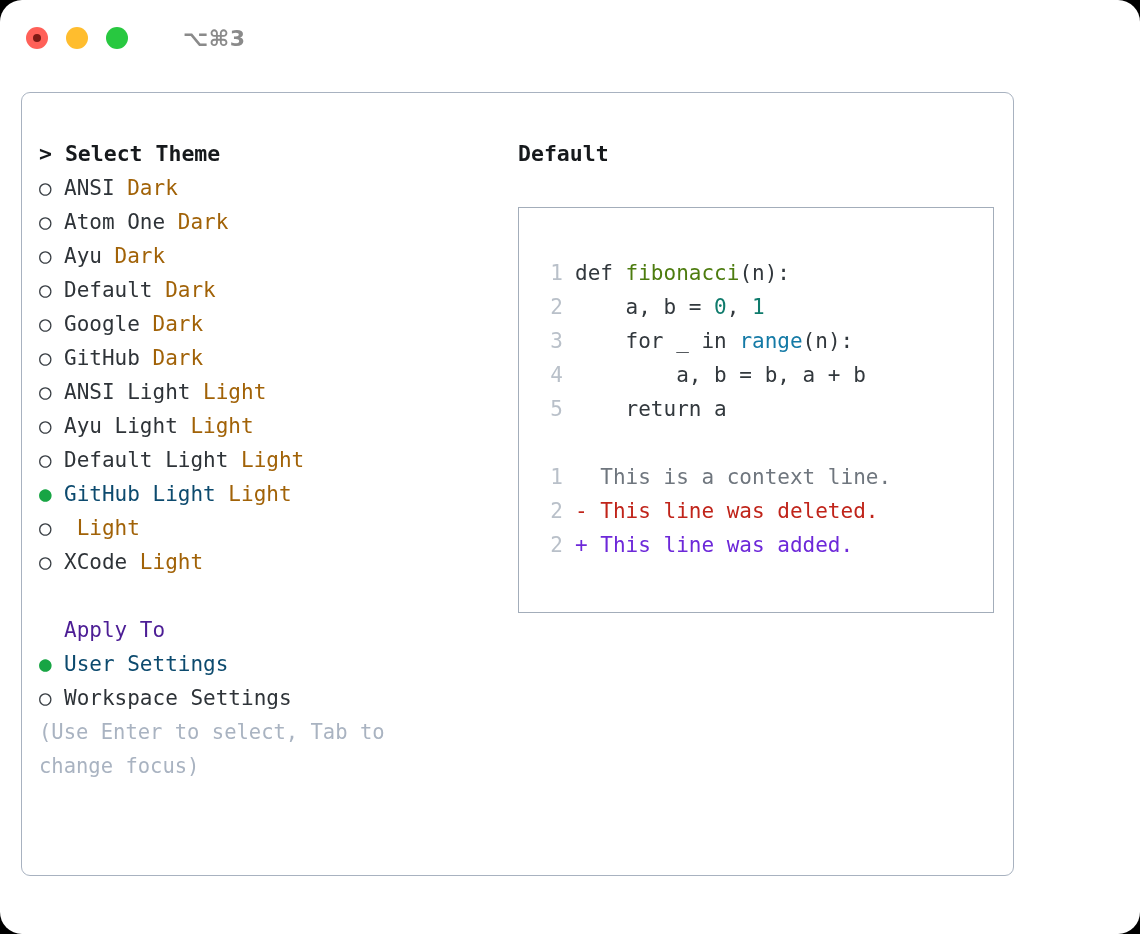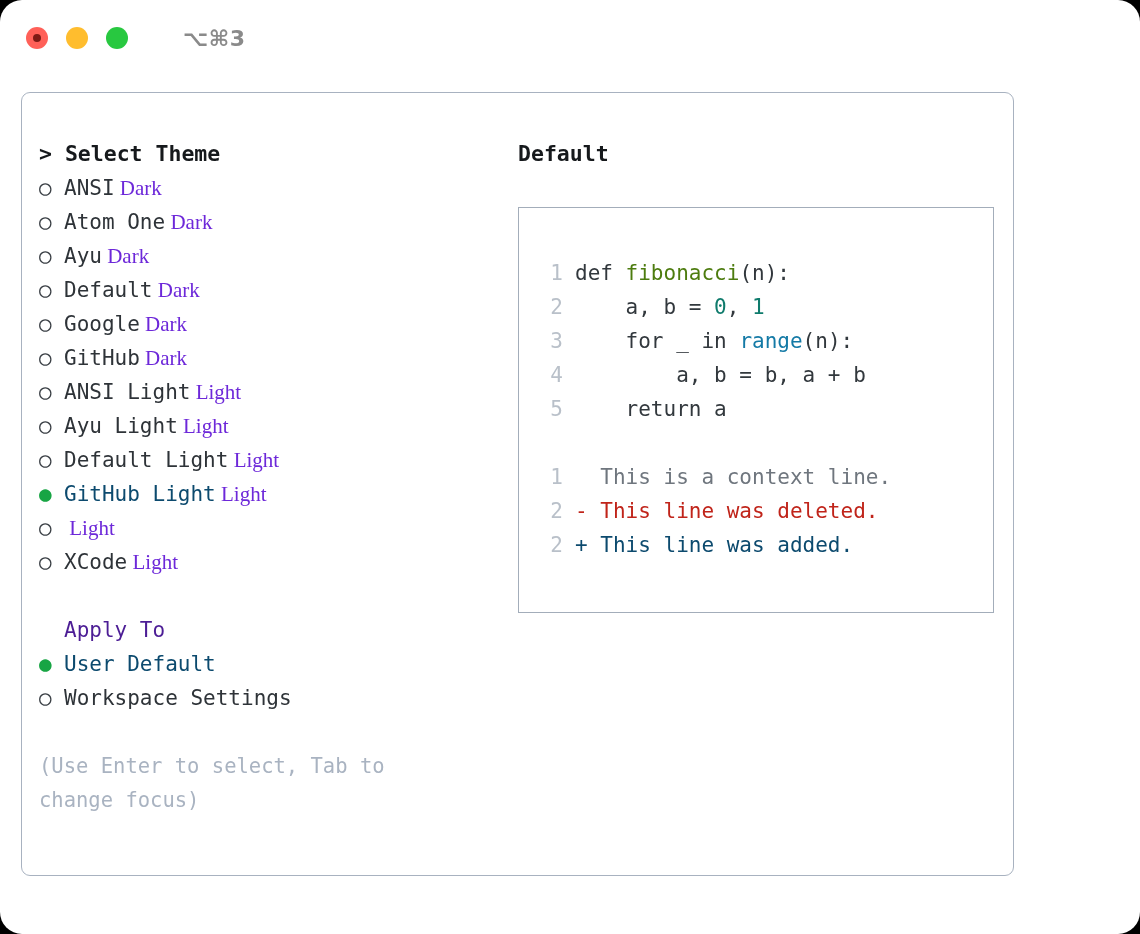--- a/index.html
+++ b/index.html
@@ -100,33 +100,32 @@
   .bullet {
     display: inline-block;
     width: 25px;
     flex: none;
     font-size: 21px;
     color: #3b4046;
   }
   .opt-row.selected .bullet { color: #18a544; }
   .opt-name { color: #2e3338; }
   .opt-row.selected .opt-name { color: #0c4a6e; }
-  .opt-variant { color: #6d28d9; font-family: Liberation Serif, serif; }
+  .opt-variant { color: #a16207; }
 
   .section-gap { height: 34px; }
 
   .apply-title {
     padding-left: 25px;
     line-height: 34px;
     color: #4c1d95;
     white-space: pre;
   }
 
   .hint {
-    margin-top: 34px;
     color: #a9b3c1;
     font-size: 20.5px;
     line-height: 34px;
     width: 410px;
   }
 
   
   .right-pane {
     margin-left: 17px;
     flex: 1;
@@ -163,21 +162,21 @@
   .code-txt { color: #32383d; text-align: right; }
 
   .tok-fn   { color: #4d7c0f; }
   .tok-num  { color: #0f7b6c; }
   .tok-call { color: #147aa6; }
 
   .blank-line { height: 34px; }
 
   .diff-ctx { color: #6f767e; }
   .diff-del { color: #c0241a; }
-  .diff-add { color: #0c4a6e; }
+  .diff-add { color: #6d28d9; }
 </style>
 </head>
 <body>
 
 <div class="window">
 
   <div class="titlebar">
     <div class="lights">
       <span class="light red">
           <span class="dot"></span>
@@ -205,21 +204,21 @@
             <div class="opt-row"><span class="bullet">○</span><span class="opt-name">Default Light</span><span class="opt-variant"> Light</span></div>
             <div class="opt-row selected"><span class="bullet">●</span><span class="opt-name">GitHub Light</span><span class="opt-variant"> Light</span></div>
             <div class="opt-row"><span class="bullet">○</span><span class="opt-variant"> Light</span></div>
             <div class="opt-row"><span class="bullet">○</span><span class="opt-name">XCode</span><span class="opt-variant"> Light</span></div>
           </div>
 
         <div class="section-gap"></div>
 
         <div class="apply-title">Apply To</div>
         <div id="apply-list">
-            <div class="opt-row selected"><span class="bullet">●</span><span class="opt-name">User Default</span></div>
+            <div class="opt-row selected"><span class="bullet">●</span><span class="opt-name">User Settings</span></div>
             <div class="opt-row"><span class="bullet">○</span><span class="opt-name">Workspace Settings</span></div>
           </div>
 
         <div class="hint">(Use Enter to select, Tab to change focus)</div>
       </div>
 
       <div class="right-pane">
         <div class="preview-label">Default</div>
         <div class="preview-box">
           <div id="code-block">

